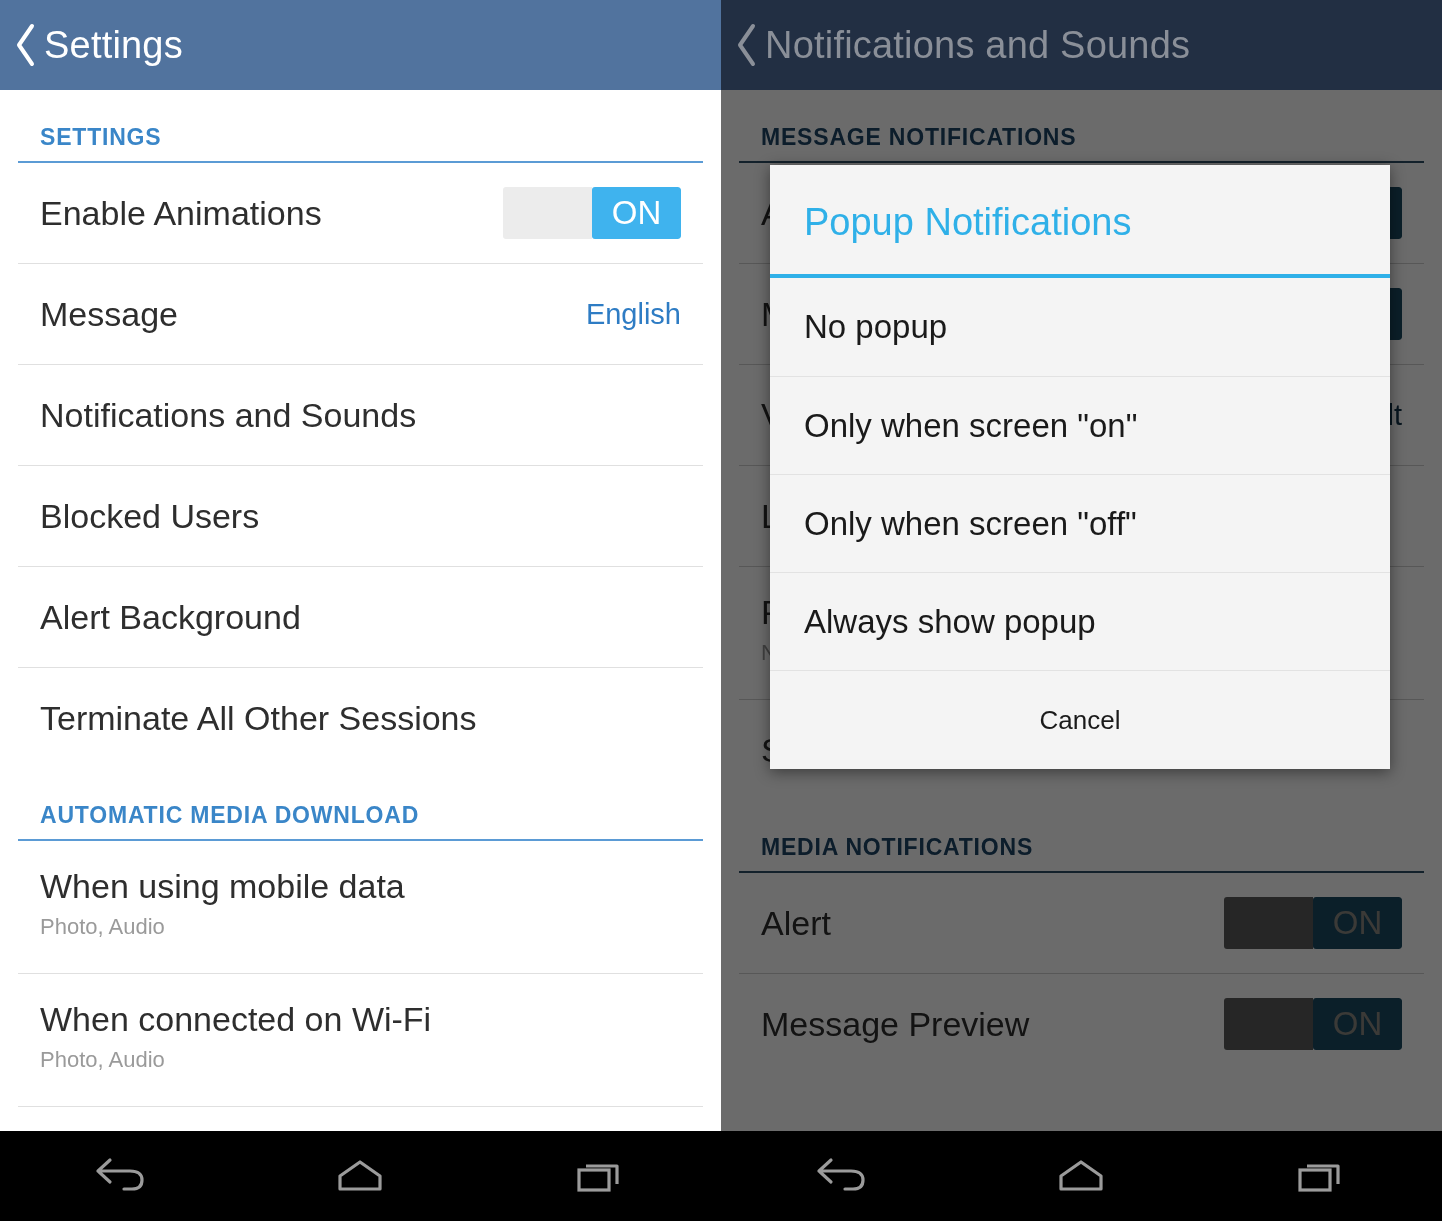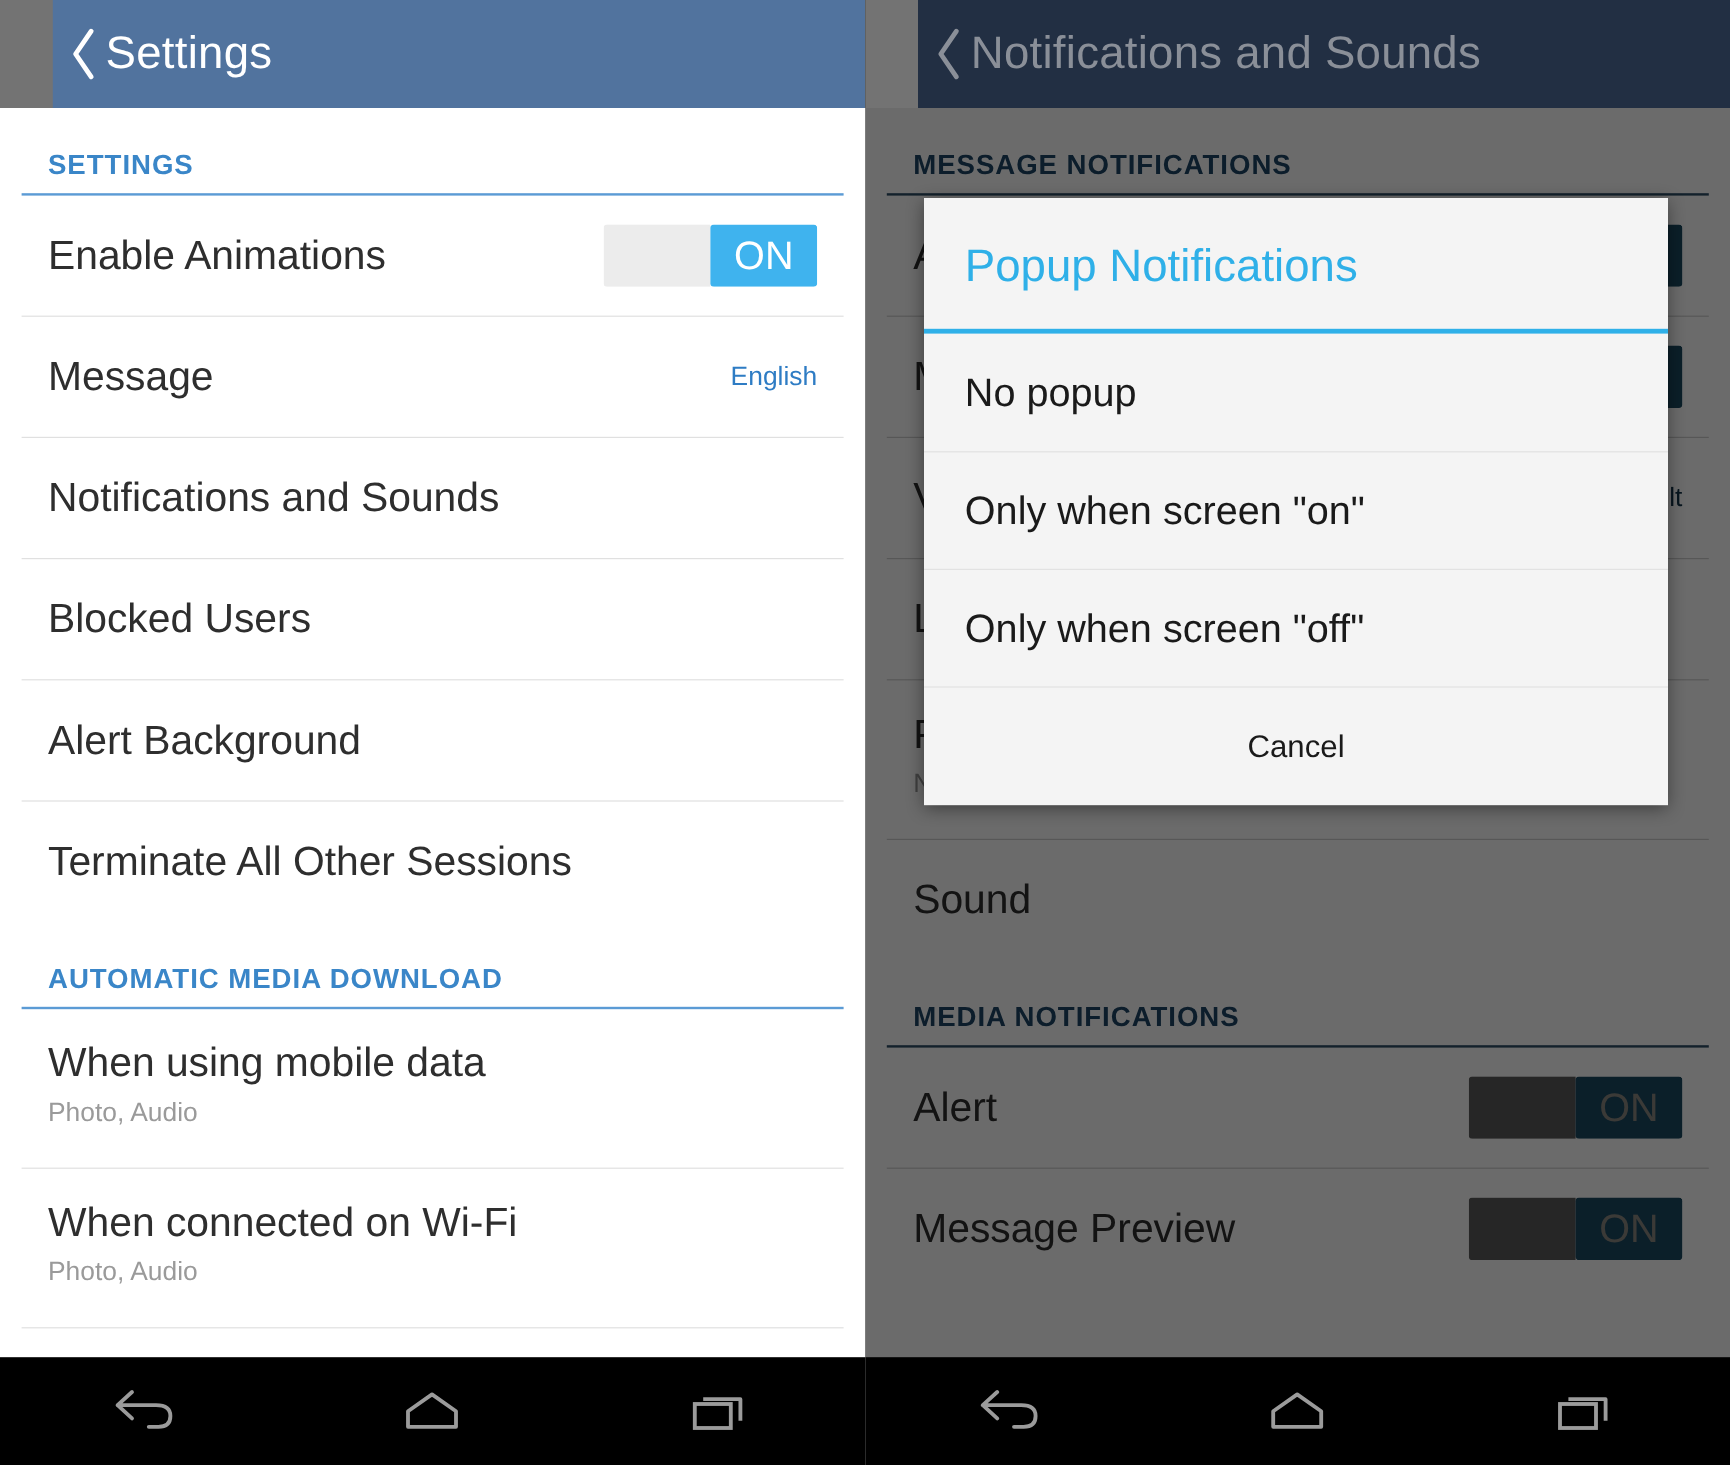--- a/index.html
+++ b/index.html
@@ -19,22 +19,21 @@
     position: absolute;
     inset: 0;
     display: flex;
   }
 
   .phone {
     position: relative;
     width: 721px;
     height: 1221px;
     overflow: hidden;
-    background: #737373;
-    padding-left: 44px;
+    background: #b91c1c;
   }
   .phone.right { width: 721px; }
 
   
   .appbar {
     height: 90px;
     display: flex;
     align-items: center;
     padding-left: 8px;
     box-sizing: border-box;
@@ -115,21 +114,21 @@
     color: #2e2e2e;
     white-space: nowrap;
   }
   .row-subtitle {
     margin-top: 8px;
     font-size: 22px;
     color: #9a9a9a;
     white-space: nowrap;
   }
   .row-value {
-    font-size: 22px;
+    font-size: 29px;
     color: #2e7cc4;
     white-space: nowrap;
     margin-left: 16px;
   }
   .dimmed .row-value { color: #123349; }
 
   
   .toggle {
     flex: 0 0 auto;
     display: flex;
@@ -436,20 +435,21 @@
 
     <div class="scrim"></div>
 
     <div class="dialog">
       <div class="dialog-title">Popup Notifications</div>
       <div class="dialog-title-rule"></div>
 
       <div class="dialog-item">No popup</div>
       <div class="dialog-item">Only when screen "on"</div>
       <div class="dialog-item">Only when screen "off"</div>
+      <div class="dialog-item">Always show popup</div>
 
       <div class="dialog-cancel-sep"></div>
       <div class="dialog-cancel">Cancel</div>
     </div>
 
     <div class="navbar">
       <div class="nav-btn">
         <svg width="60" height="40" viewBox="0 0 60 40" aria-hidden="true">
           <path d="M8 15 L20 4 M8 15 L20 26 M8 15 L40 15 Q52 15 52 24 Q52 33 42 33 L34 33" fill="none" stroke="#9b9b9b" stroke-width="3.2" stroke-linecap="round" stroke-linejoin="round"></path>
         </svg>

